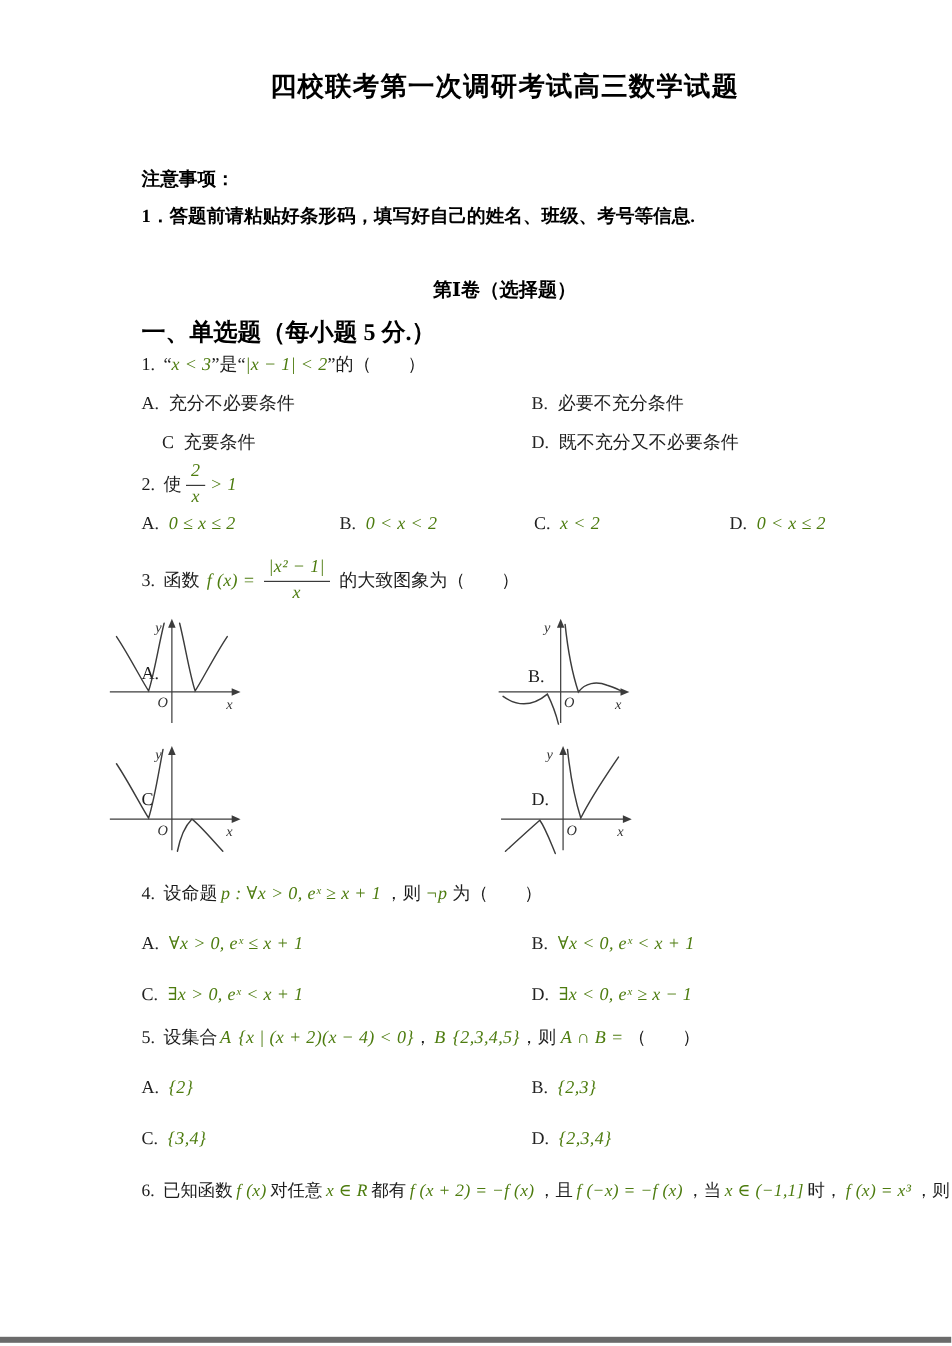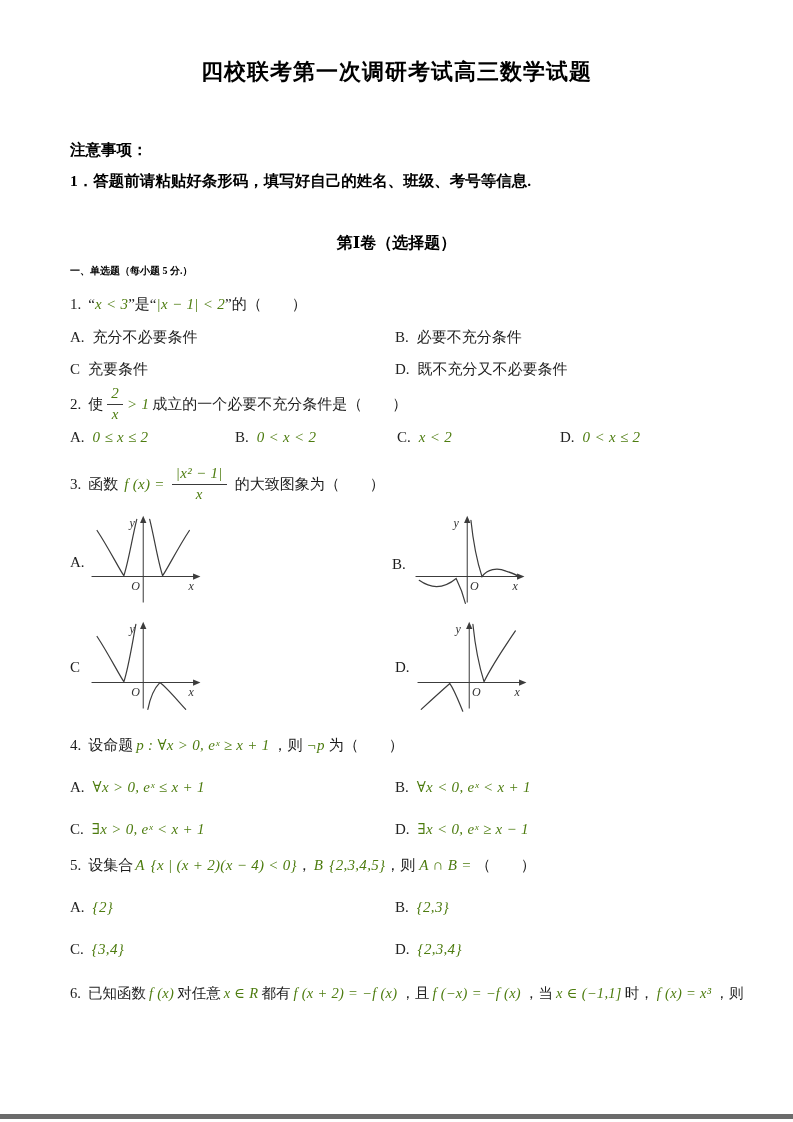--- a/index.html
+++ b/index.html
@@ -1,18 +1,18 @@
 <!DOCTYPE html>
 <html><head>
 <meta charset="utf-8">
 <style>
   html,body{margin:0;padding:0;background:#ffffff;}
   .page{position:relative;width:793px;height:1122px;background:#ffffff;overflow:hidden;
         font-family:"Liberation Serif","DejaVu Serif",serif;color:#1c1c1c;}
-  .row{position:absolute;white-space:nowrap;font-size:15px;line-height:1.25;}
+  .row{position:absolute;white-space:nowrap;font-size:15px;line-height:1.25;margin-left:48px;}
   .center{left:0;right:0;text-align:center;}
   .b{font-weight:bold;color:#000;}
   .title{font-size:22px;letter-spacing:1px;}
   .sub{font-size:16px;}
   .math{font-family:"Liberation Serif","DejaVu Serif",serif;font-style:italic;color:#4d7c0f;letter-spacing:.3px;}
   .lbl{display:inline-block;margin-right:8px;color:#222;}
   .qnum{display:inline-block;margin-right:7px;}
   .flexrow{display:flex;align-items:center;}
   .frac{display:inline-flex;flex-direction:column;align-items:center;margin:0 4px;vertical-align:middle;}
   .frac .num{border-bottom:1.3px solid #3a3a3a;padding:0 4px 1px;line-height:1.15;}
@@ -26,39 +26,38 @@
 </style>
 </head>
 <body>
 
 <div class="page">
 
   <div class="row center b title" style="top:58px">四校联考第一次调研考试高三数学试题</div>
   <div class="row b" style="left:70px;top:140px;font-size:15.5px">注意事项：</div>
   <div class="row b" style="left:70px;top:171px;font-size:15.5px">1．答题前请粘贴好条形码，填写好自己的姓名、班级、考号等信息.</div>
   <div class="row center b" style="top:233px;font-size:16px">第Ⅰ卷（选择题）</div>
-  <div class="row b" style="left:70px;top:265px;font-size:10px">一、单选题（每小题 5 分.）</div>
+  <div class="row b" style="left:70px;top:265px;font-size:20px">一、单选题（每小题 5 分.）</div>
 
   <div class="row" style="left:70px;top:295px">
     <span class="qnum">1.</span><span>“</span><span class="math">x &lt; 3</span><span>”是“</span><span class="math">|x − 1| &lt; 2</span><span>”的（　　）</span>
   </div>
   <div class="row" style="left:70px;top:328px"><span class="lbl">A.</span><span>充分不必要条件</span></div>
   <div class="row" style="left:395px;top:328px"><span class="lbl">B.</span><span>必要不充分条件</span></div>
-  <div class="row" style="left:70px;top:360px"><span class="lbl">C</span><span>充要条件</span></div>
+  <div class="row" style="left:87px;top:360px"><span class="lbl">C</span><span>充要条件</span></div>
   <div class="row" style="left:395px;top:360px"><span class="lbl">D.</span><span>既不充分又不必要条件</span></div>
 
   <div class="row flexrow" style="left:70px;top:381px;height:46px">
     <span class="qnum">2.</span>
       <span>使</span>
       <span class="frac math">
         <span class="num">2</span>
         <span class="den">x</span>
       </span>
       <span class="math">&gt; 1</span>
-      <span style="margin-left:3px">成立的一个必要不充分条件是（　　）</span>
   </div>
   <div class="row" style="left:70px;top:428px"><span class="lbl">A.</span><span class="math">0 ≤ x ≤ 2</span></div>
   <div class="row" style="left:235px;top:428px"><span class="lbl">B.</span><span class="math">0 &lt; x &lt; 2</span></div>
   <div class="row" style="left:397px;top:428px"><span class="lbl">C.</span><span class="math">x &lt; 2</span></div>
   <div class="row" style="left:560px;top:428px"><span class="lbl">D.</span><span class="math">0 &lt; x ≤ 2</span></div>
 
   <div class="row flexrow" style="left:70px;top:458px;height:52px">
     <span class="qnum">3.</span>
       <span>函数</span>
       <span class="math" style="margin:0 3px 0 6px">f (x) =</span>

